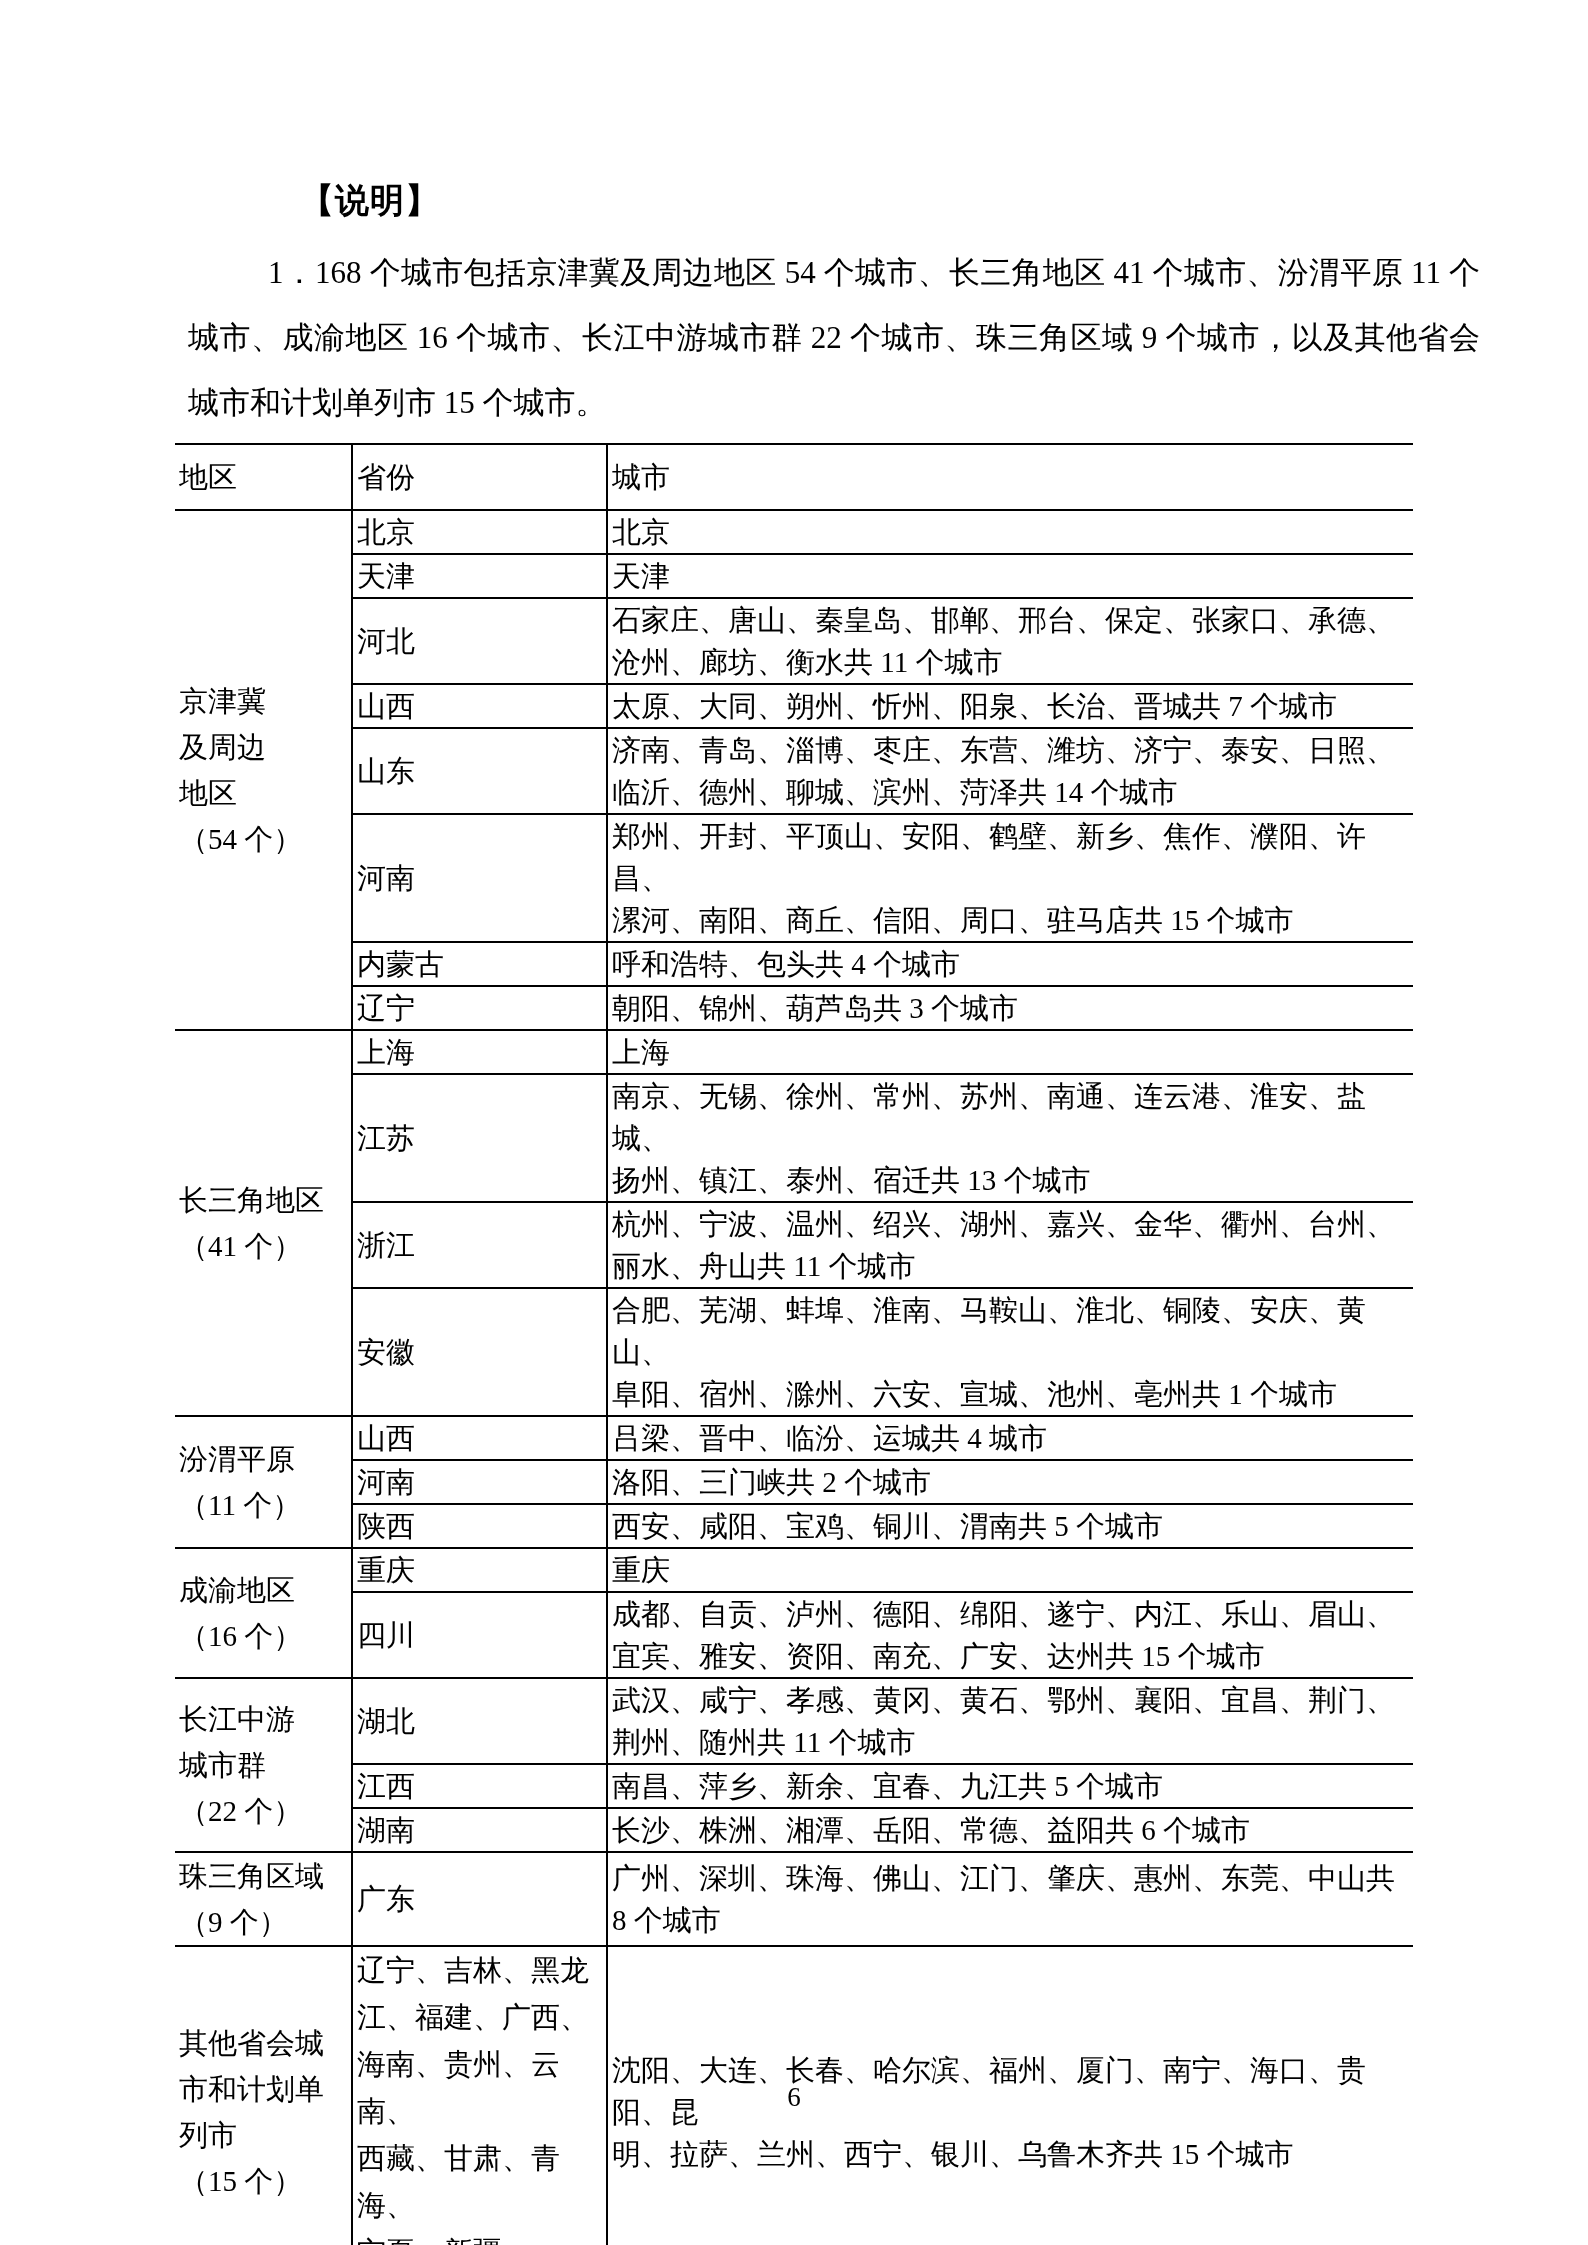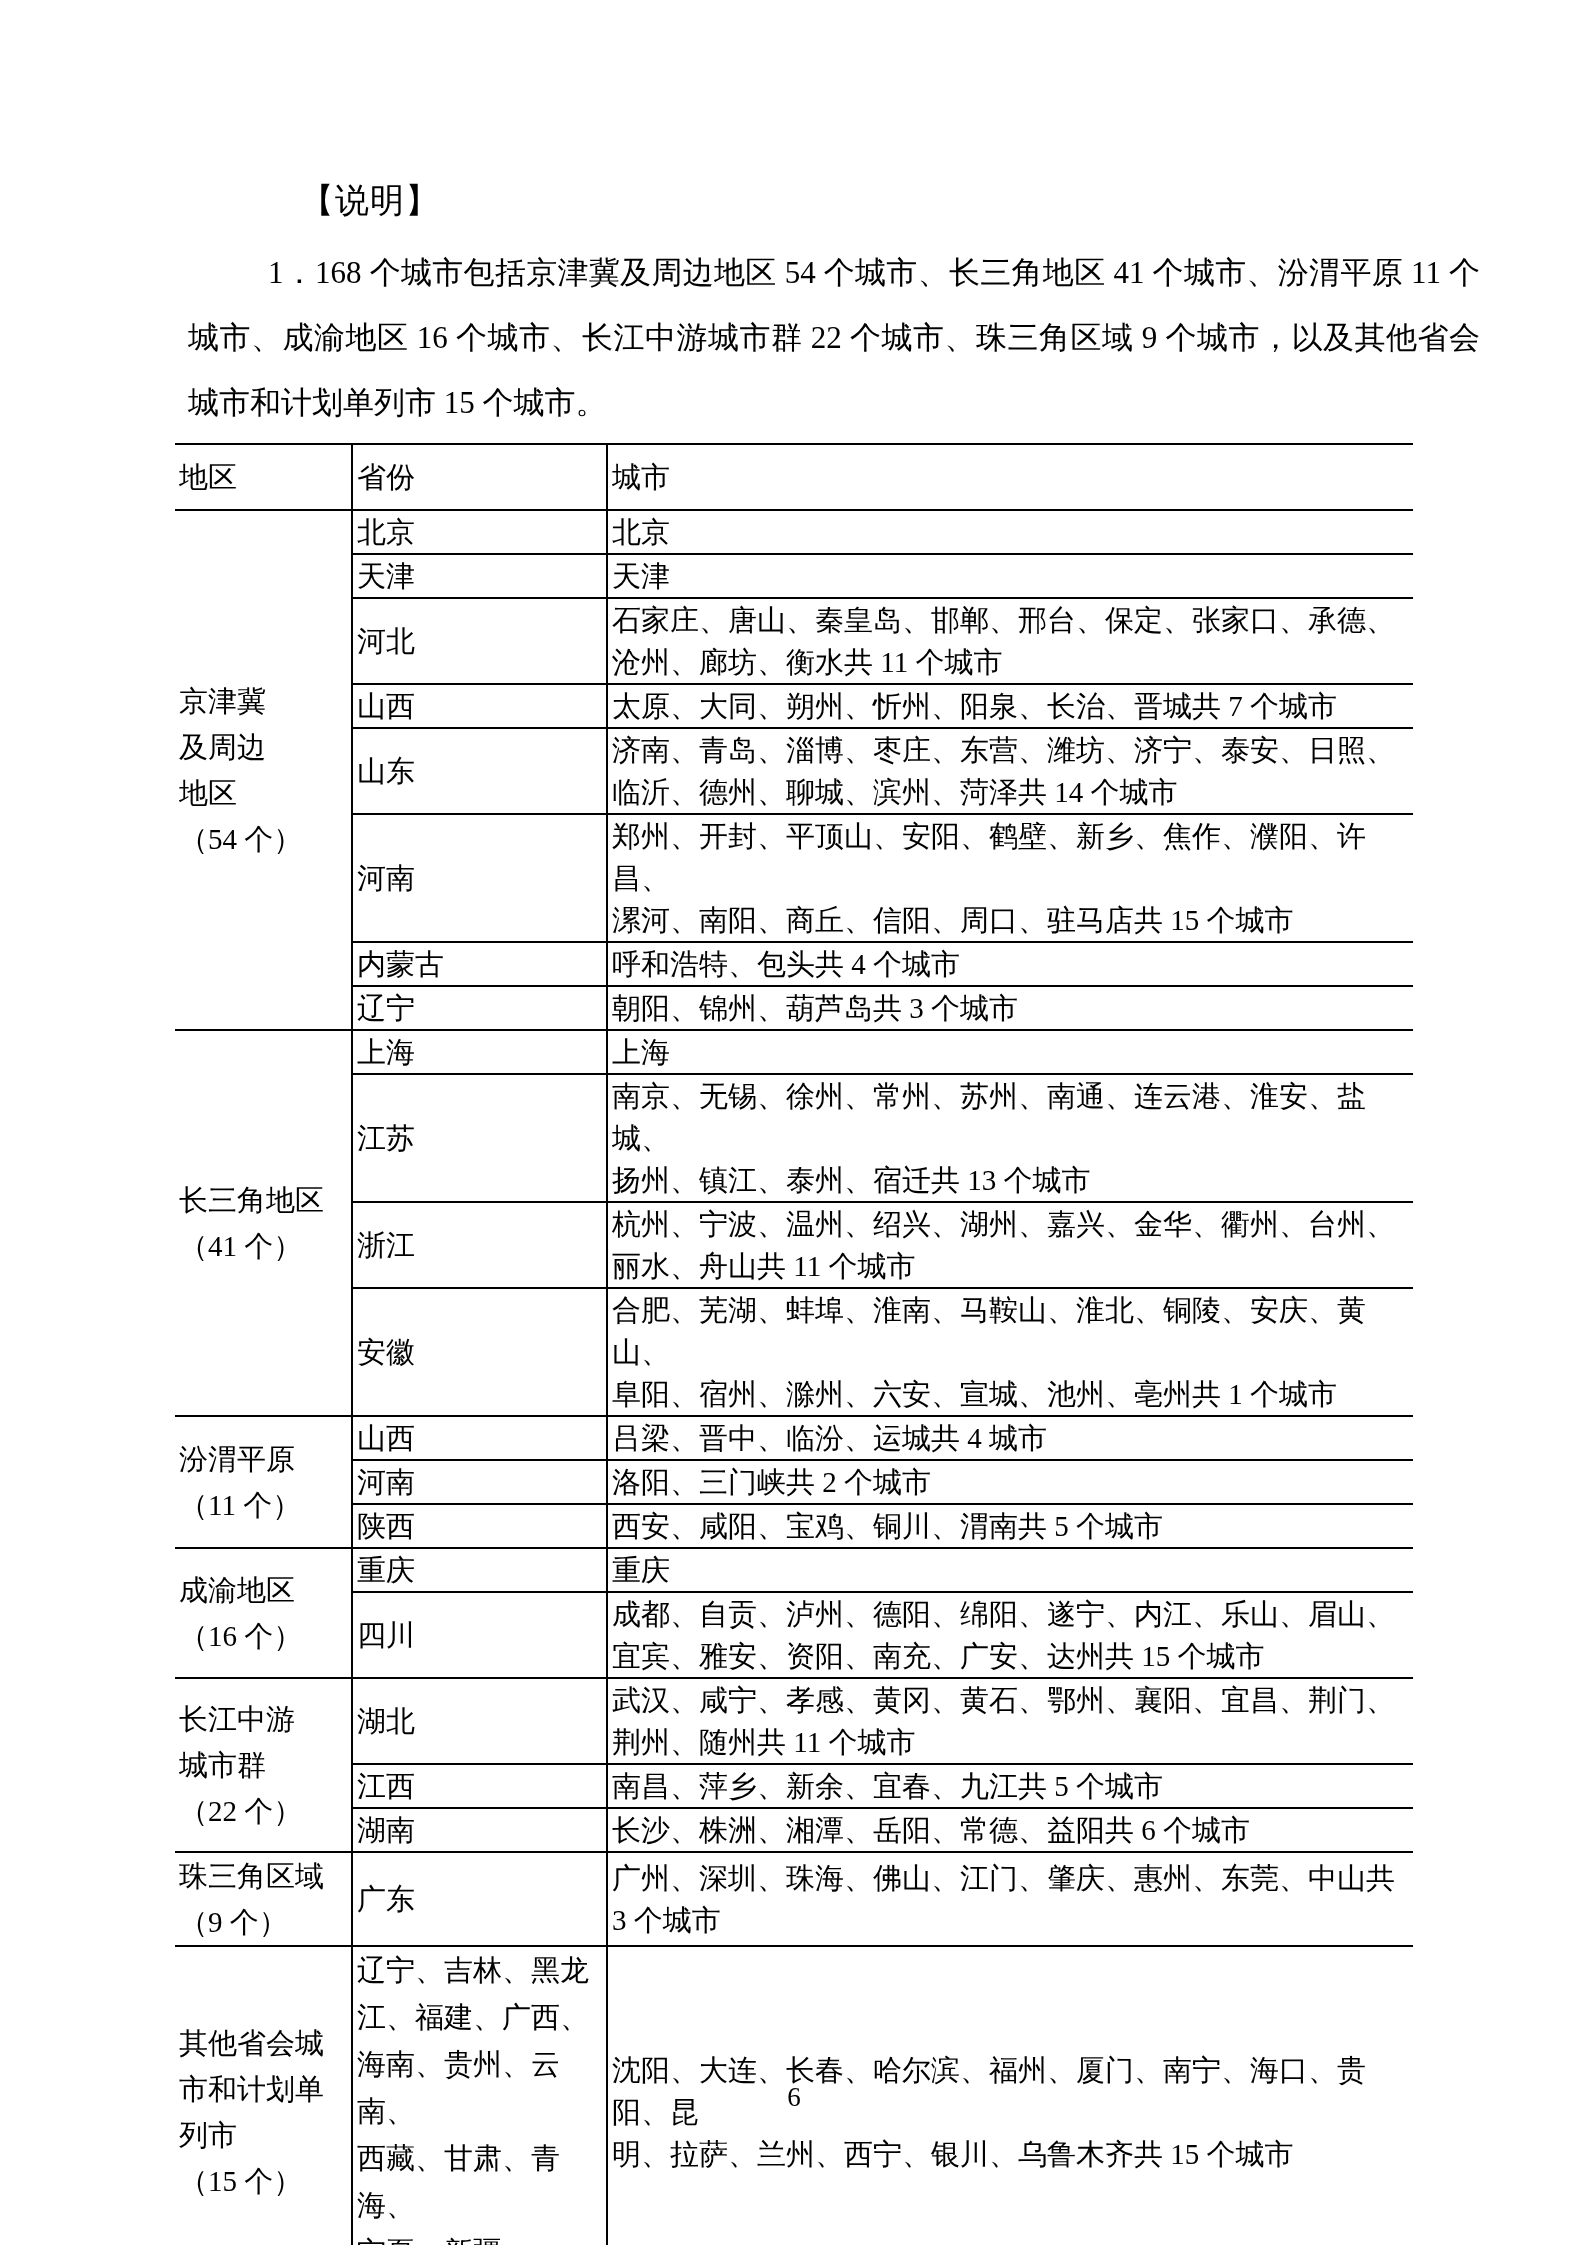--- a/index.html
+++ b/index.html
@@ -5,21 +5,21 @@
   html,body{margin:0;padding:0;}
   body{
     width:1588px;height:2245px;
     background:#ffffff;
     position:relative;
     font-family:"Liberation Serif","DejaVu Serif",serif;
     color:#000000;
   }
   .title{
     position:absolute;left:300px;top:178px;
-    font-size:34px;font-weight:normal;margin:0;
+    font-size:34px;font-weight:bold;margin:0;
     letter-spacing:1px;
   }
   .para{
     position:absolute;left:188px;top:240px;width:1292px;
     font-size:31px;line-height:65px;margin:0;
     text-align:justify;text-justify:inter-ideograph;
     text-indent:80px;
   }
   table.city-table{
     position:absolute;left:175px;top:443px;width:1238px;
@@ -172,21 +172,21 @@
       </tr>
       <tr class="s">
         <td class="province">湖南</td>
         <td class="city">长沙、株洲、湘潭、岳阳、常德、益阳共 6 个城市</td>
       </tr>
       <tr class="m">
         <td class="region" rowspan="1">珠三角区域
 （9 个）</td>
         <td class="province">广东</td>
         <td class="city">广州、深圳、珠海、佛山、江门、肇庆、惠州、东莞、中山共
-3 个城市</td>
+8 个城市</td>
       </tr>
       <tr class="xl">
         <td class="region" rowspan="1">其他省会城
 市和计划单
 列市
 （15 个）</td>
         <td class="province">辽宁、吉林、黑龙
 江、福建、广西、
 海南、贵州、云南、
 西藏、甘肃、青海、

